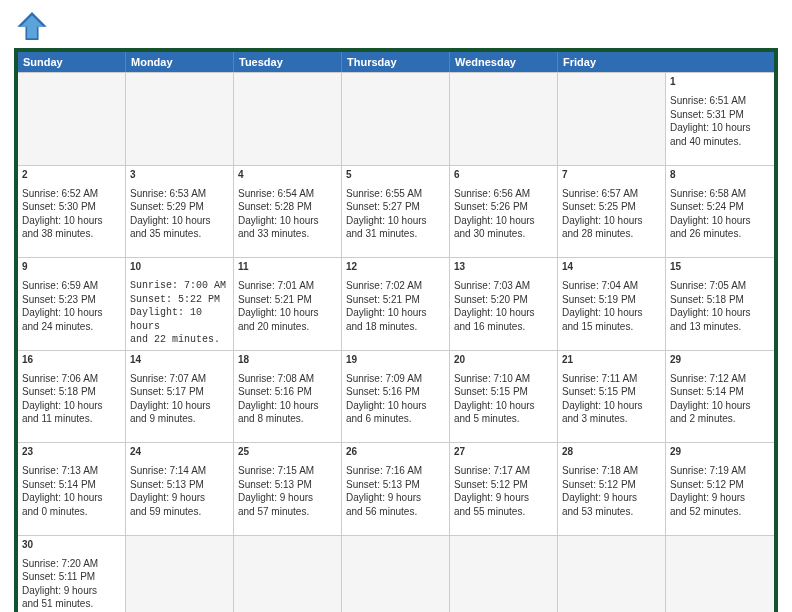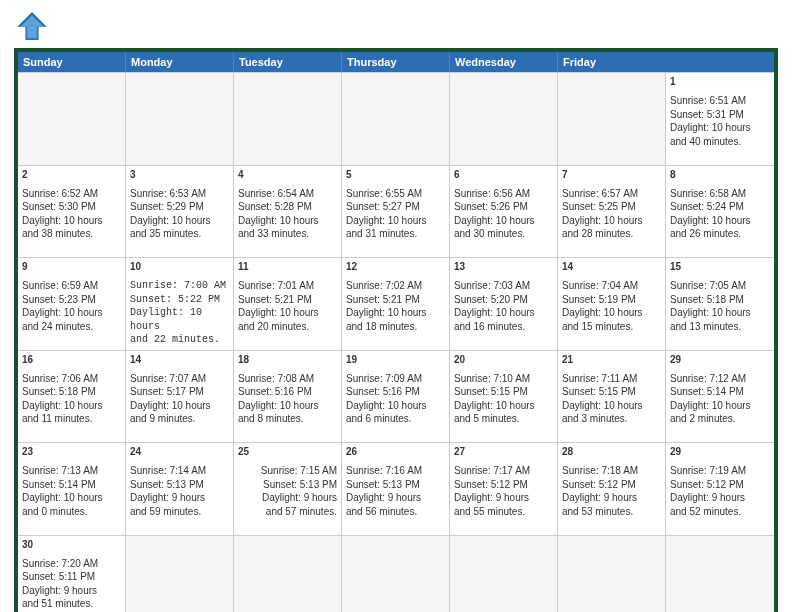--- a/index.html
+++ b/index.html
@@ -313,21 +313,21 @@
           </div>
           <div class="cal-cell">
             <span class="day-num">24</span>
             <div class="day-info" style="white-space: pre-line;">Sunrise: 7:14 AM
 Sunset: 5:13 PM
 Daylight: 9 hours
 and 59 minutes.</div>
           </div>
           <div class="cal-cell">
             <span class="day-num">25</span>
-            <div class="day-info" style="white-space: pre-line; text-align: right;">Sunrise: 7:15 AM
+            <div class="day-info" style="white-space: pre-line;">Sunrise: 7:15 AM
 Sunset: 5:13 PM
 Daylight: 9 hours
 and 57 minutes.</div>
           </div>
           <div class="cal-cell">
             <span class="day-num">26</span>
             <div class="day-info" style="white-space: pre-line;">Sunrise: 7:16 AM
 Sunset: 5:13 PM
 Daylight: 9 hours
 and 56 minutes.</div>

